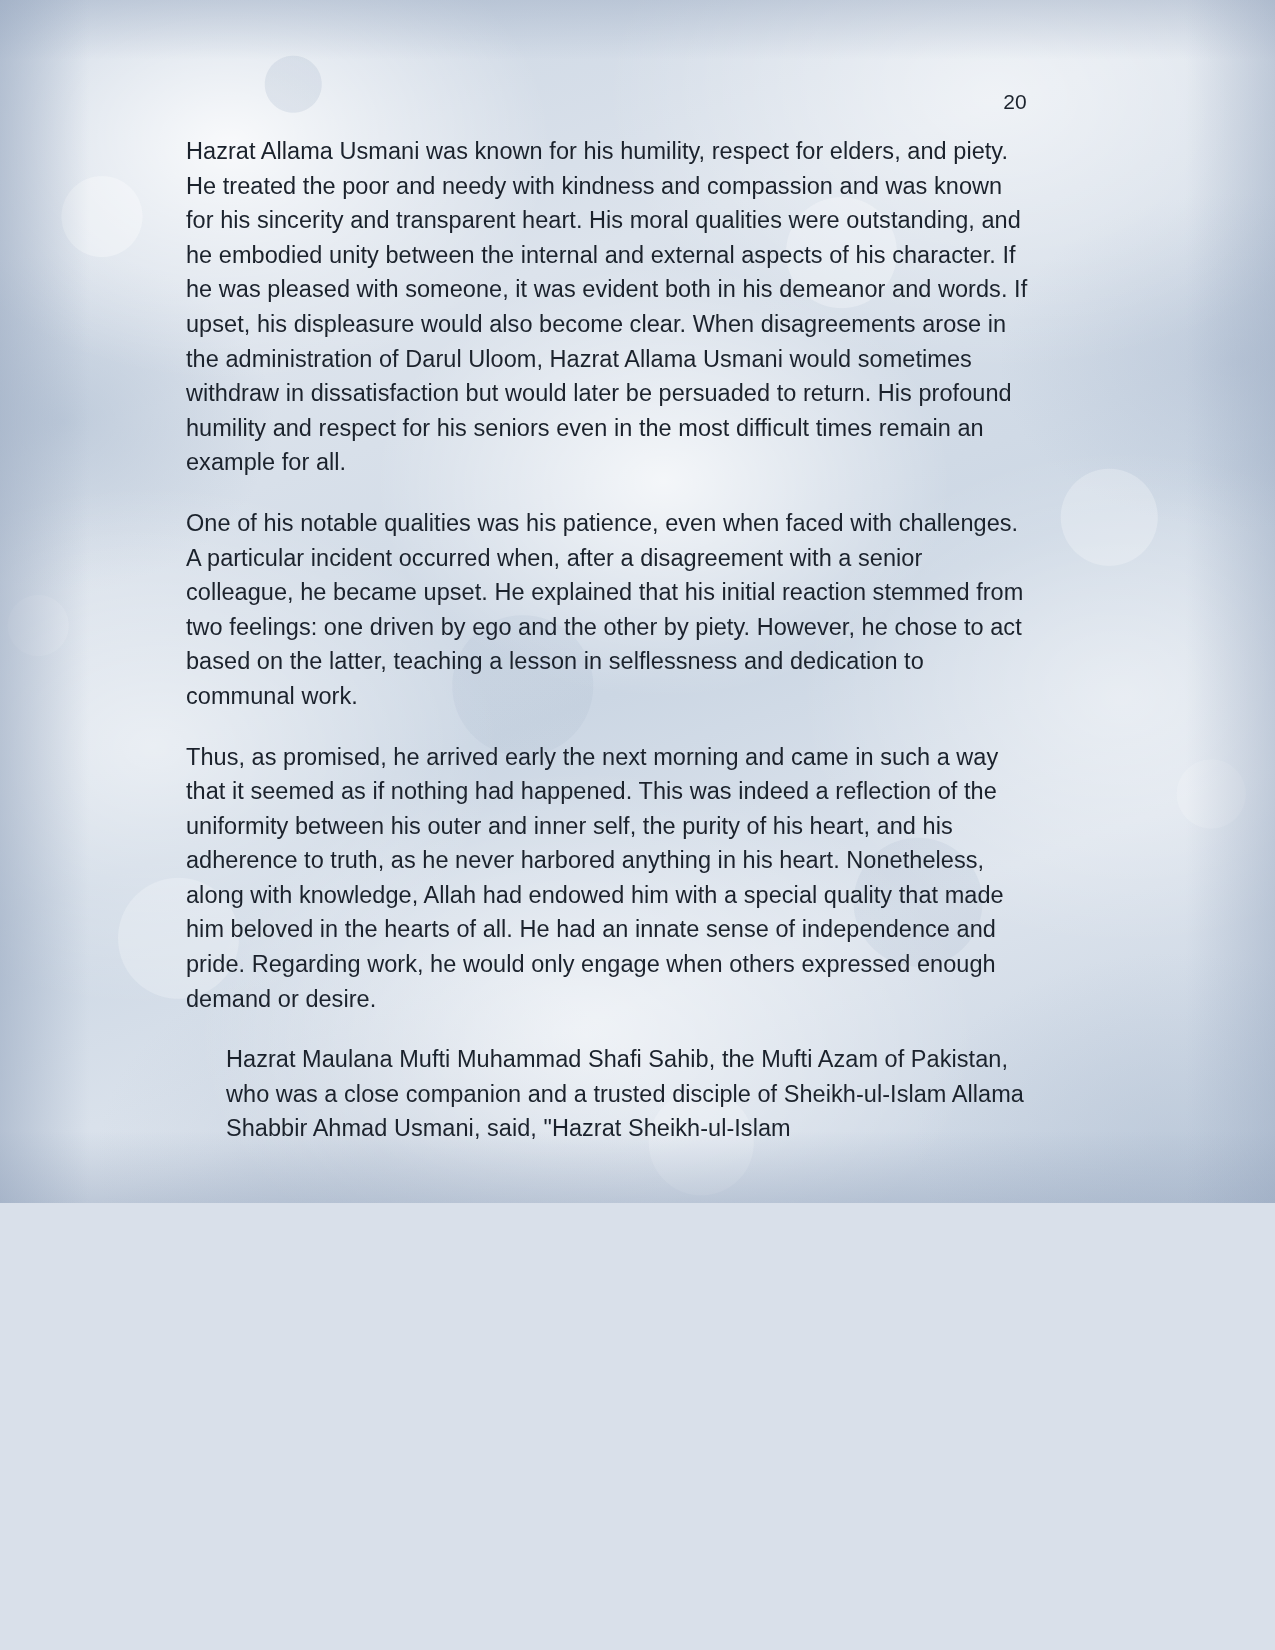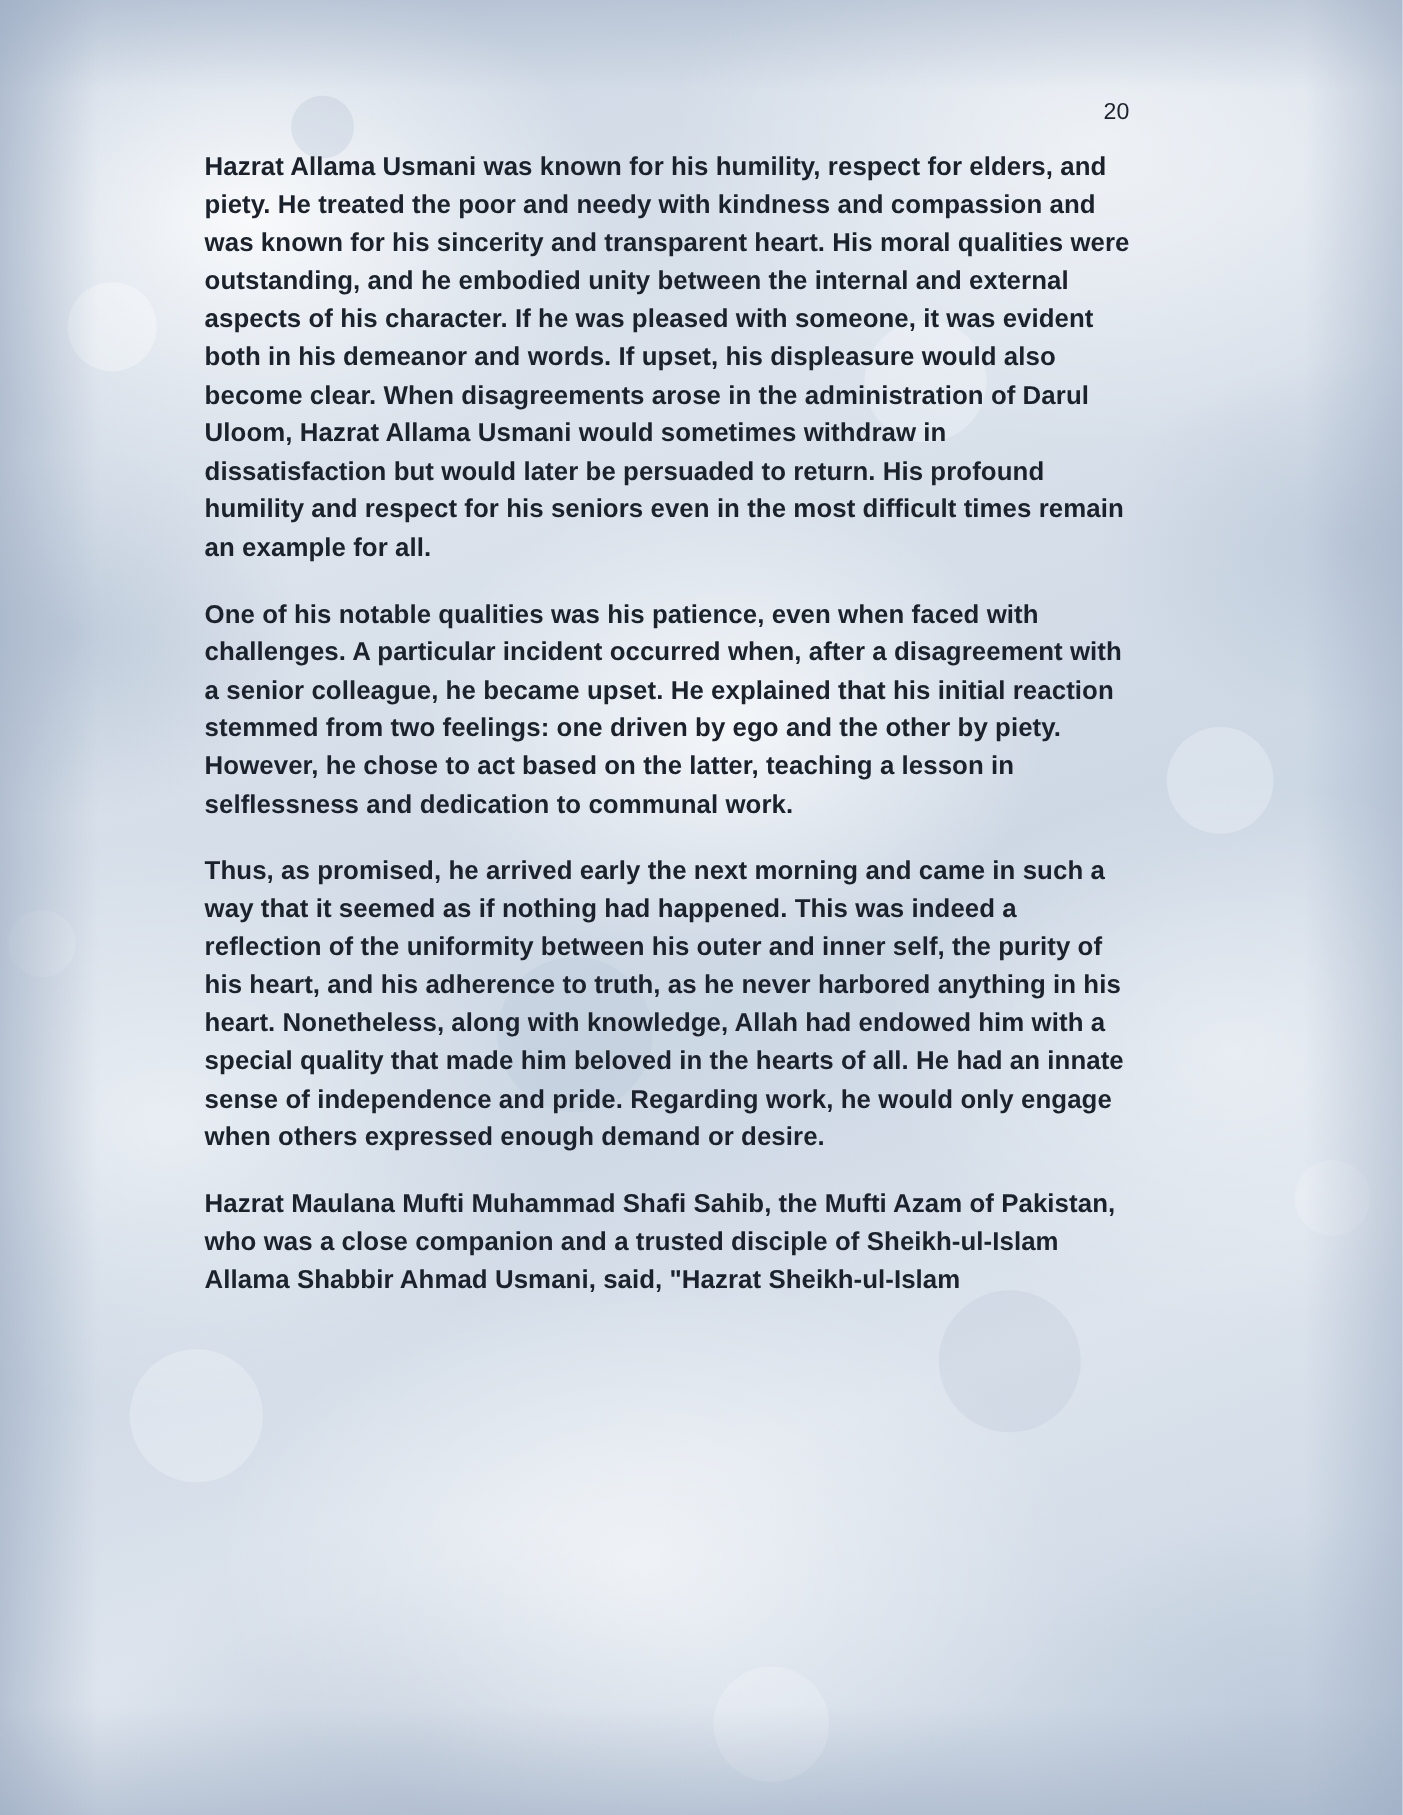--- a/index.html
+++ b/index.html
@@ -11,21 +11,21 @@
     height: 1650px;
     font-family: "Liberation Sans", sans-serif;
     background: #d9e0ea;
     overflow: hidden;
   }
 
   
   .page {
     position: relative;
     width: 1275px;
-    height: 1650px;
+    height: 1203px;
     box-sizing: border-box;
     background-color: #ccd6e3;
     background-image:
       radial-gradient(ellipse 520px 380px at 18% 12%, rgba(255,255,255,0.85) 0%, rgba(255,255,255,0.0) 62%),
       radial-gradient(ellipse 600px 420px at 78% 8%,  rgba(255,255,255,0.55) 0%, rgba(255,255,255,0.0) 65%),
       radial-gradient(ellipse 480px 360px at 52% 40%, rgba(255,255,255,0.75) 0%, rgba(255,255,255,0.0) 60%),
       radial-gradient(ellipse 560px 420px at 12% 62%, rgba(255,255,255,0.55) 0%, rgba(255,255,255,0.0) 62%),
       radial-gradient(ellipse 520px 400px at 88% 58%, rgba(255,255,255,0.45) 0%, rgba(255,255,255,0.0) 62%),
       radial-gradient(ellipse 620px 420px at 46% 86%, rgba(255,255,255,0.55) 0%, rgba(255,255,255,0.0) 63%),
       radial-gradient(ellipse 420px 300px at 30% 96%, rgba(188,200,216,0.55) 0%, rgba(188,200,216,0.0) 68%),
@@ -89,24 +89,24 @@
     width: 846px;
   }
 
   .body-text p {
     margin: 0 0 26px 0;
     font-size: 23.5px;
     line-height: 34.6px;
     color: #1b222c;
     letter-spacing: 0.05px;
     text-align: left;
-    font-weight: bold;
   }
   .body-text p:last-child {
     margin-bottom: 0;
+    margin-left: 40px;
   }
 </style>
 </head>
 <body>
 
 <div class="page">
   <div class="content">
 
     <div class="page-number">20</div>
 

